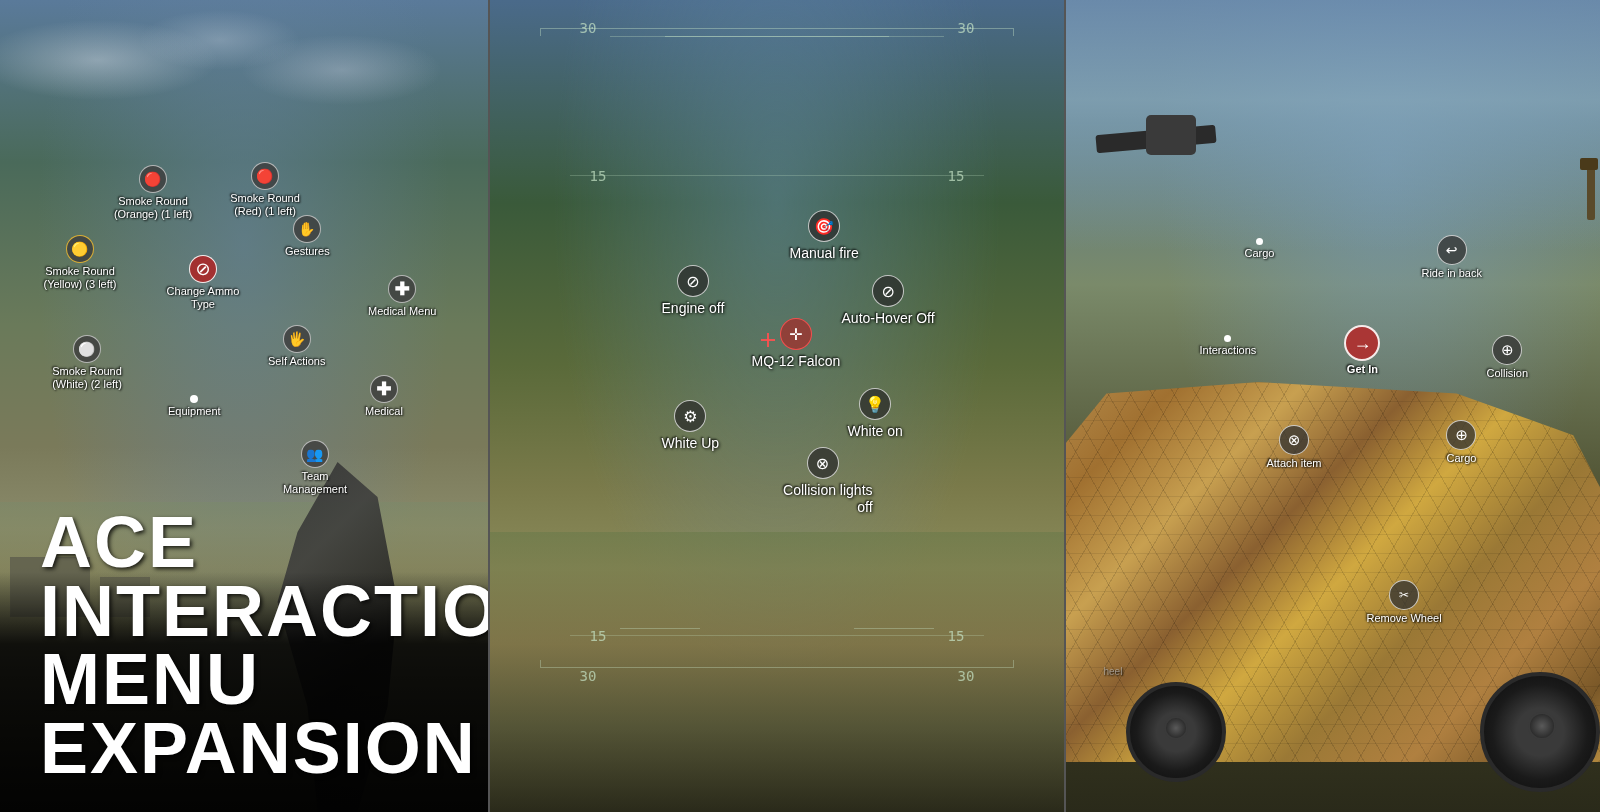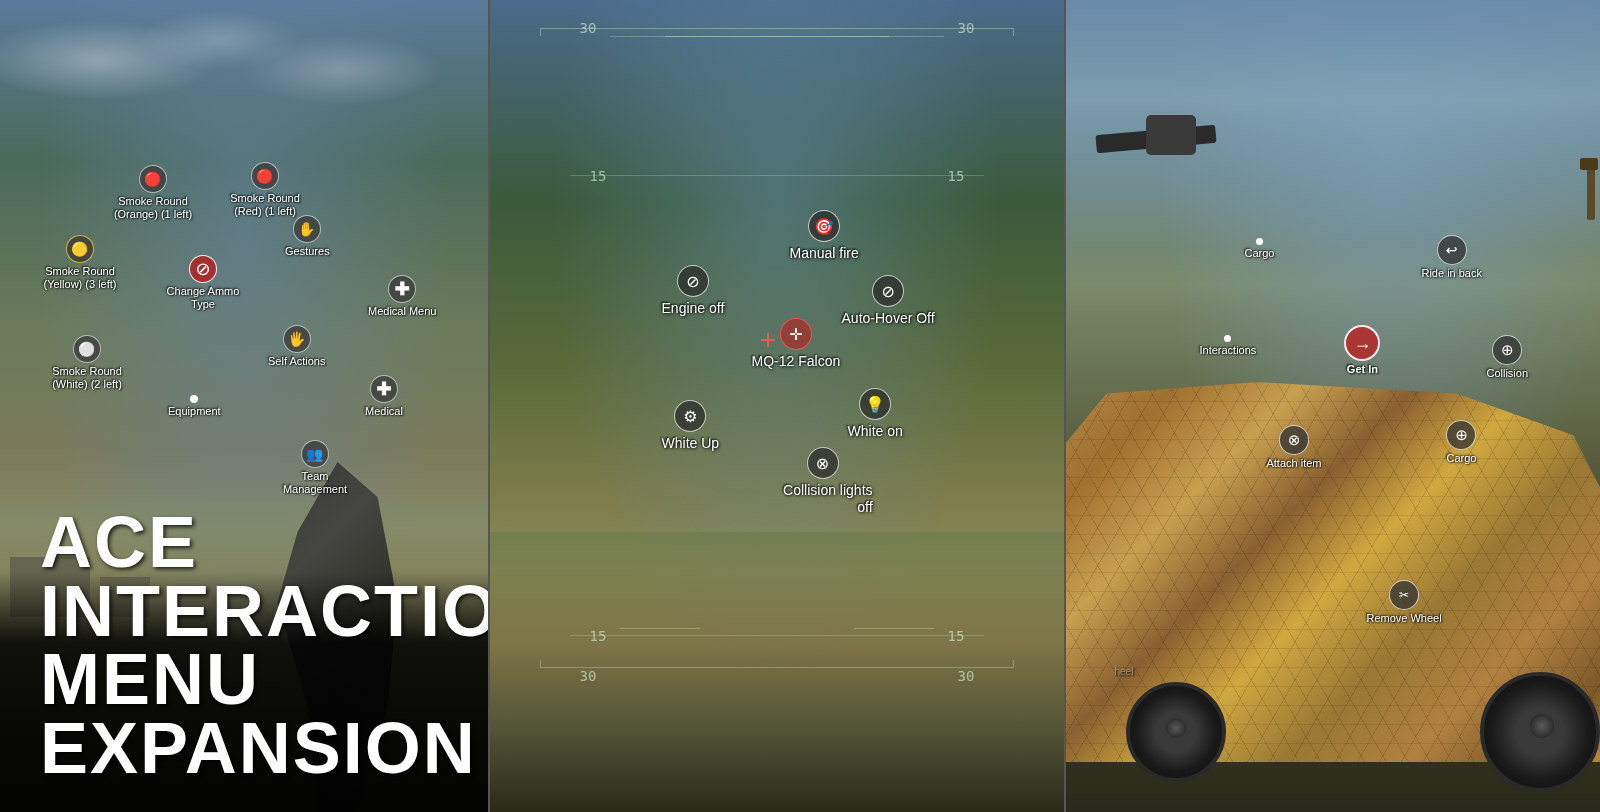--- a/index.html
+++ b/index.html
@@ -483,17 +483,17 @@
     <div class="veh-node" style="top:420px;left:380px;">
       <div class="veh-icon">⊕</div>
       <div class="veh-label">Cargo</div>
     </div>
 
     <div class="veh-node" style="top:580px;left:300px;">
       <div class="veh-icon" style="font-size:12px;">✂</div>
       <div class="veh-label">Remove Wheel</div>
     </div>
 
-    <div style="position:absolute;bottom:135px;left:48px;color:rgba(200,200,200,0.6);font-size:10px;text-shadow:1px 1px 2px black;">heel</div>
+    <div style="position:absolute;bottom:135px;left:37px;color:rgba(200,200,200,0.6);font-size:10px;text-shadow:1px 1px 2px black;">heel</div>
 
   </div>
 
 </div>
 
 </body></html>

